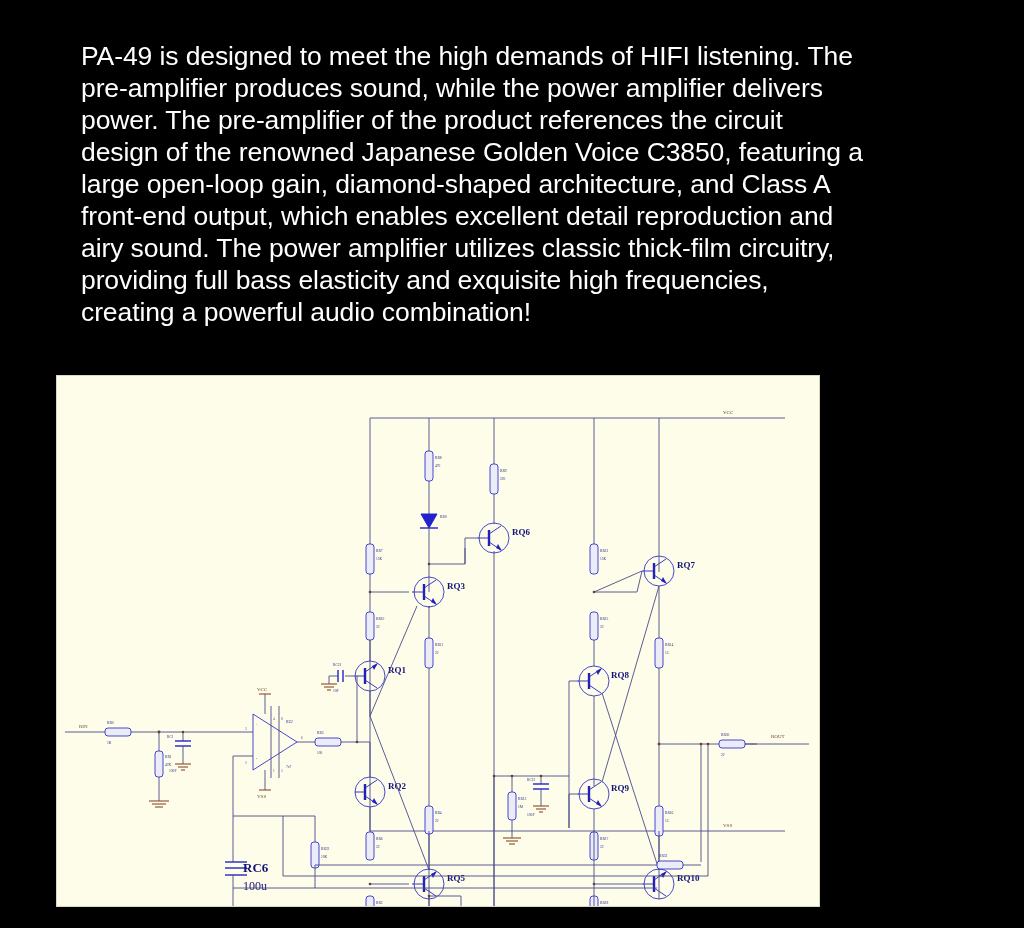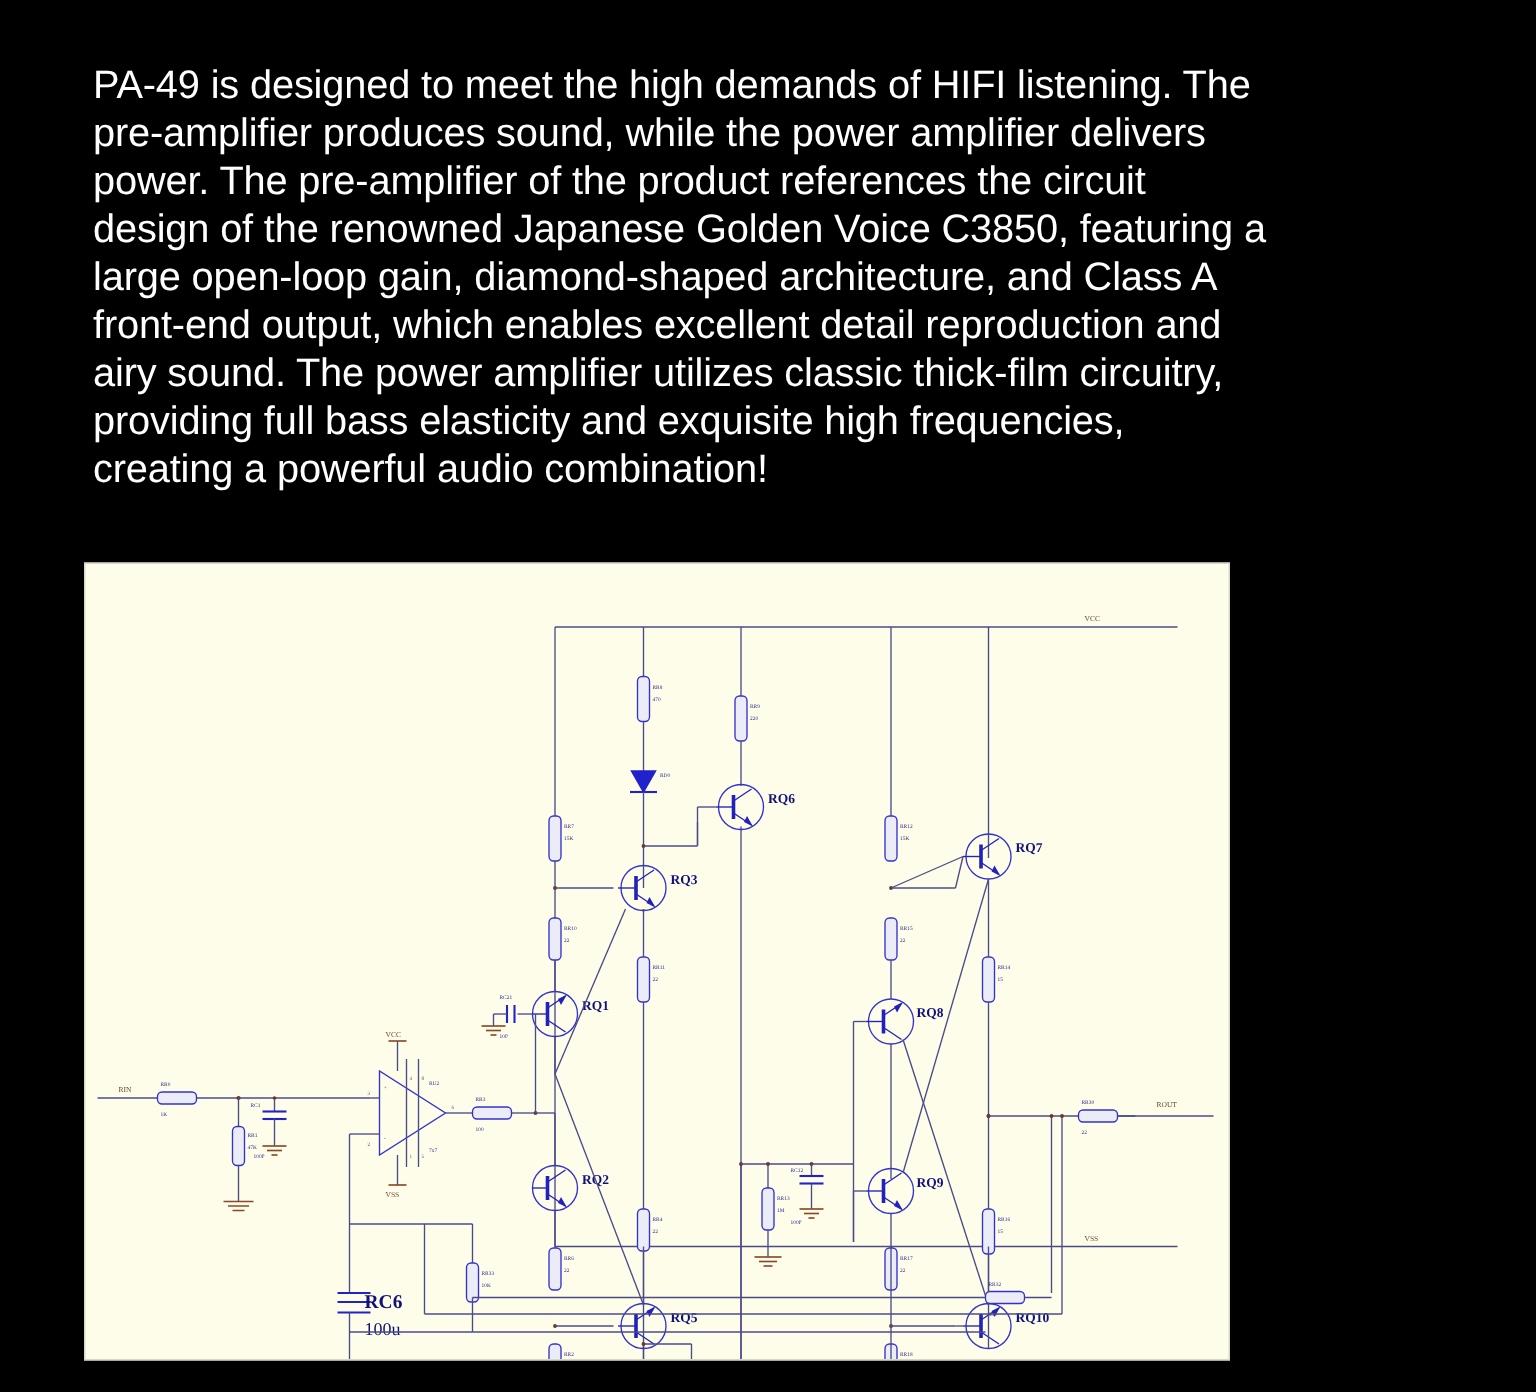--- a/index.html
+++ b/index.html
@@ -12,21 +12,21 @@
     width: 1024px;
     height: 928px;
     overflow: hidden;
     font-family: "Liberation Sans", sans-serif;
     position: relative;
   }
 
   
   #description-block {
     position: absolute;
-    left: 62px;
+    left: 81px;
     top: 40px;
     width: 895px;
   }
   #description-text {
     color: #ffffff;
     font-family: "Liberation Sans", sans-serif;
     font-size: 26.5px;
     line-height: 32px;
     font-weight: 400;
     letter-spacing: -0.1px;

